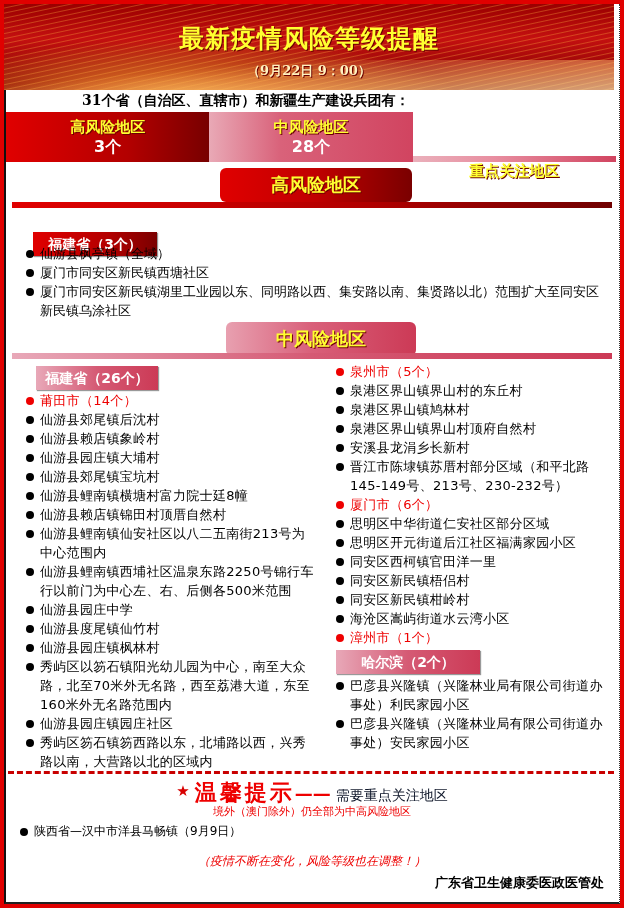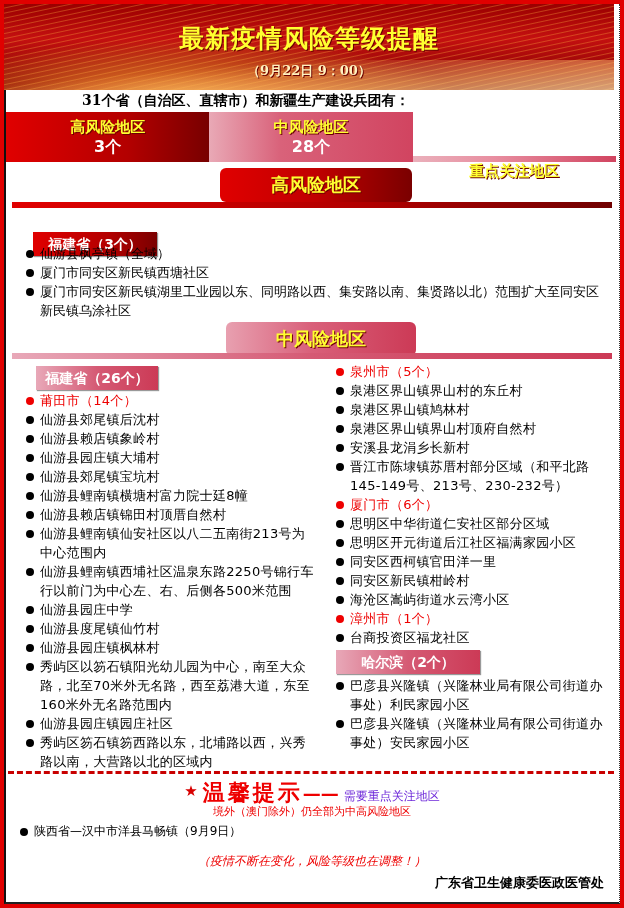--- a/index.html
+++ b/index.html
@@ -84,21 +84,21 @@
     ul.left-list li, ul.right-list li, ul.harbin-list li { letter-spacing: 0.3px; }
 
     .dash {
       position: absolute; left: 8px; top: 771px; width: 606px; height: 0;
       border-top: 3px dashed #c80000;
     }
     .tips-head { position: absolute; left: 0; right: 0; top: 778px; text-align: center; }
     .tips-star { color: #d80000; font-size: 15px; vertical-align: 4px; }
     .tips-title { color: #ee0000; font-weight: bold; font-size: 22px; letter-spacing: 3px; }
     .tips-dash { color: #ee0000; font-weight: bold; font-size: 18px; }
-    .tips-sub { color: #6d28d9; font-size: 12px; }
+    .tips-sub { color: #0f172a; font-size: 14px; }
     .tips-note { position: absolute; left: 0; right: 0; top: 804px; text-align: center; color: #ee0000; font-size: 11px; }
     ul.tips-list { left: 18px; top: 822px; width: 500px; font-size: 12px; }
     .footer-note {
       position: absolute; left: 0; right: 0; top: 853px; text-align: center; color: #ee0000;
       font-family: "DejaVu Serif", "Liberation Serif", serif; font-size: 12px; font-style: italic;
     }
     .footer-org { position: absolute; right: 20px; top: 874px; font-size: 13px; font-weight: bold; }
   </style>
 </head>
 <body>
@@ -163,20 +163,21 @@
   <li class="city">泉州市（5个）</li>
   <li>泉港区界山镇界山村的东丘村</li>
   <li>泉港区界山镇鸠林村</li>
   <li>泉港区界山镇界山村顶府自然村</li>
   <li>安溪县龙涓乡长新村</li>
   <li>晋江市陈埭镇苏厝村部分区域（和平北路145-149号、213号、230-232号）</li>
   <li class="city">厦门市（6个）</li>
   <li>思明区中华街道仁安社区部分区域</li>
   <li>思明区开元街道后江社区福满家园小区</li>
   <li>同安区西柯镇官田洋一里</li>
+  <li>同安区新民镇梧侣村</li>
   <li>同安区新民镇柑岭村</li>
   <li>海沧区嵩屿街道水云湾小区</li>
   <li class="city">漳州市（1个）</li>
   <li>台商投资区福龙社区</li>
 </ul>
 
 <div class="prov-tag harbin">哈尔滨（2个）</div>
 <ul class="list harbin-list">
   <li>巴彦县兴隆镇（兴隆林业局有限公司街道办事处）利民家园小区</li>
   <li>巴彦县兴隆镇（兴隆林业局有限公司街道办事处）安民家园小区</li>

